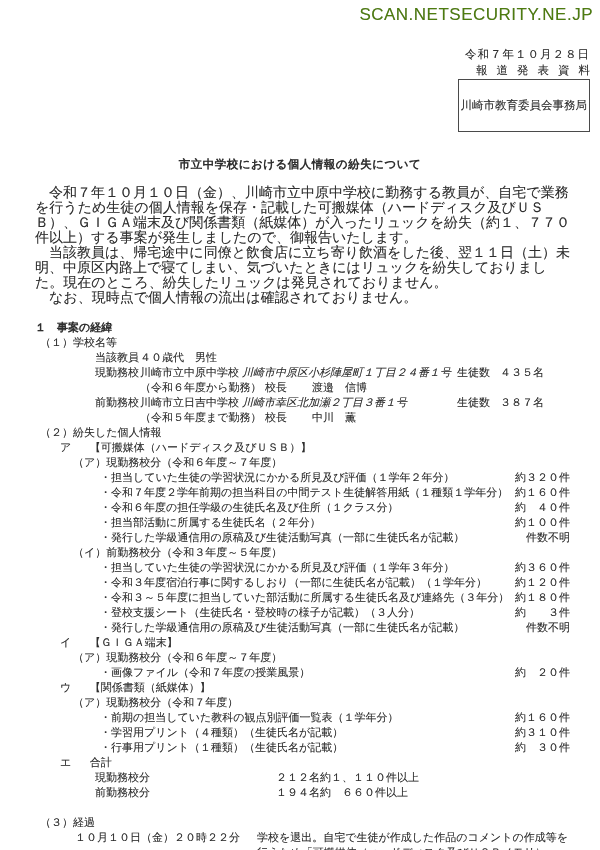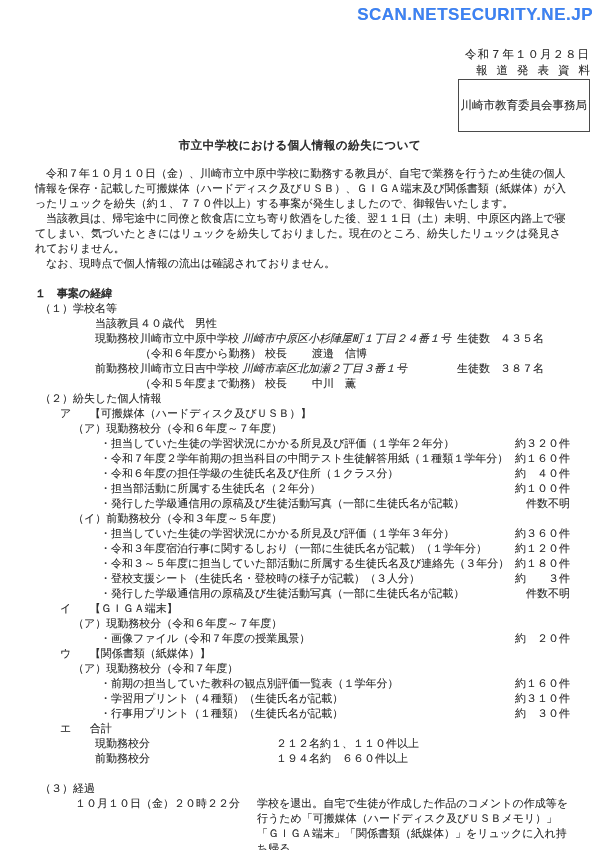--- a/index.html
+++ b/index.html
@@ -8,37 +8,37 @@
     width:600px;height:850px;
     background:#ffffff;
     font-family:"Liberation Serif","DejaVu Serif",serif;
     color:#2e2e2e;
     overflow:hidden;
     text-shadow:0 0 0.5px rgba(40,40,40,0.35);
   }
   .watermark{
     position:absolute;top:5px;right:7px;
     font-family:"Liberation Sans","DejaVu Sans",sans-serif;
-    font-weight:bold;font-size:17px;color:#3b82f6;letter-spacing:0.5px;
+    font-weight:normal;font-size:17px;color:#4d7c0f;letter-spacing:0.5px;
   }
   .content{padding:0 30px 0 35px;}
   .header-block{margin-top:46px;text-align:right;padding-right:10px;line-height:16px;}
   .hdr-date{font-size:11.5px;letter-spacing:1px;}
   .hdr-type{font-size:11.5px;letter-spacing:9px;}
   .hdr-type span{margin-right:-9px;display:inline-block;}
   .hdr-issuer{margin-top:1px;}
   .issuer-box{
     display:inline-block;border:1px solid #4a4a4a;
     padding:18px 2px;font-size:11.5px;line-height:15px;
   }
   .title{
     text-align:center;font-size:11.5px;font-weight:bold;
-    margin:6px 0 13px 0;letter-spacing:0.5px;
-  }
-  .para{font-size:11px;line-height:15px;margin:0;}
+    margin:25px 0 13px 0;letter-spacing:0.5px;
+  }
+  .para{font-size:14px;line-height:15px;margin:0;}
   .line{font-size:11px;line-height:15px;height:15px;white-space:nowrap;}
   .sec1-heading{font-weight:bold;margin-top:15px;}
   .ml5{margin-left:5px;}
   .flexrow{display:flex;font-size:11px;line-height:15px;height:15px;white-space:nowrap;}
   .lbl-col{display:inline-block;margin-left:60px;width:45px;}
   .school-name{display:inline-block;width:102px;}
   .school-addr{display:inline-block;width:215px;font-style:italic;}
   .students-val{margin-left:10px;}
   .period{display:inline-block;margin-left:105px;width:125px;}
   .pr-name{margin-left:25px;}

